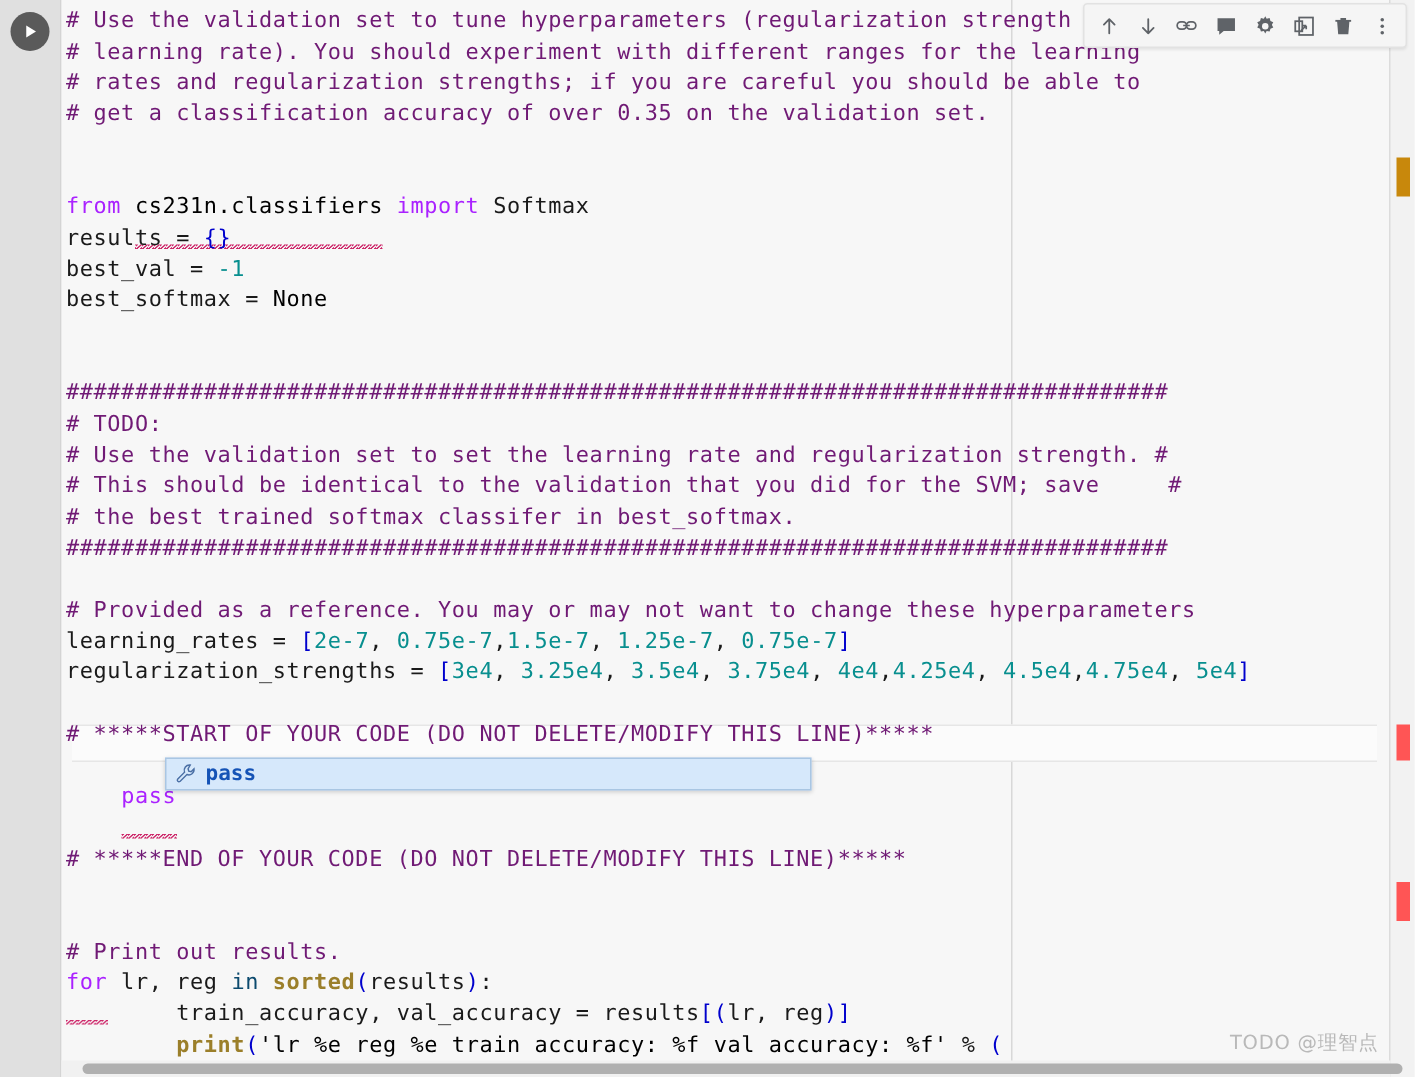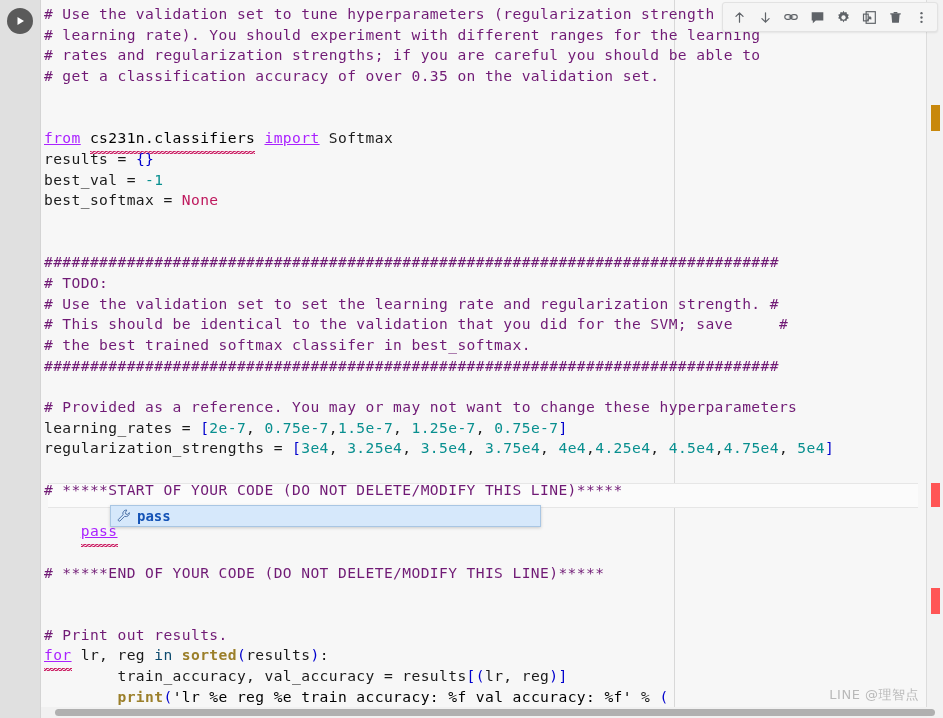--- a/index.html
+++ b/index.html
@@ -38,32 +38,32 @@
     padding:4px 0 0 3px;
     font-size:14.6px;
     line-height:20.7px;
     white-space:pre;
     letter-spacing:0.4px;
   }
   .ln{height:20.7px;white-space:pre;}
 
   
   .cmt{color:#701a75;}
-  .kw{color:#aa22ff;text-decoration:underline;}
+  .kw{color:#aa22ff;}
   .kw2{color:#0c4a6e;}
   .plain{color:#1a1a1a;text-align:center;}
   .num{color:#088f8f;}
   .builtin{color:#9b7f2a;font-weight:bold;}
   .str{color:#000000;}
   .brk{color:#0000cd;}
-  .none{color:#be185d;margin-top:22px;}
+  .none{color:#000000;margin-top:22px;}
   .squig{
     background-image:repeating-linear-gradient(135deg,#c26 0 1px,transparent 1px 2px);
     background-repeat:repeat-x;background-position:bottom;background-size:4px 3px;
-    padding-bottom:8px;
+    padding-bottom:20px;
     margin-top:10px;
   }
 
   
   .cur-line{
     position:absolute;left:7px;top:483px;width:870px;height:23px;
     background:#fbfbfb;border-top:1px solid #e6e6e6;border-bottom:1px solid #e6e6e6;
   }
 
   
@@ -196,15 +196,15 @@
   <div class="rail" id="marker-rail">
       <div class="mark" style="top: 105px; height: 26px; background: rgb(200, 136, 12);"></div>
       <div class="mark" style="top: 483px; height: 24px; background: rgb(255, 85, 85);"></div>
       <div class="mark" style="top: 588px; height: 26px; background: rgb(255, 85, 85);"></div>
     </div>
 
   <div class="hscroll">
     <div class="hthumb"></div>
   </div>
 
-  <div class="watermark">LINE @理智点</div>
+  <div class="watermark">TODO @理智点</div>
 
 </div>
 
 </body></html>

